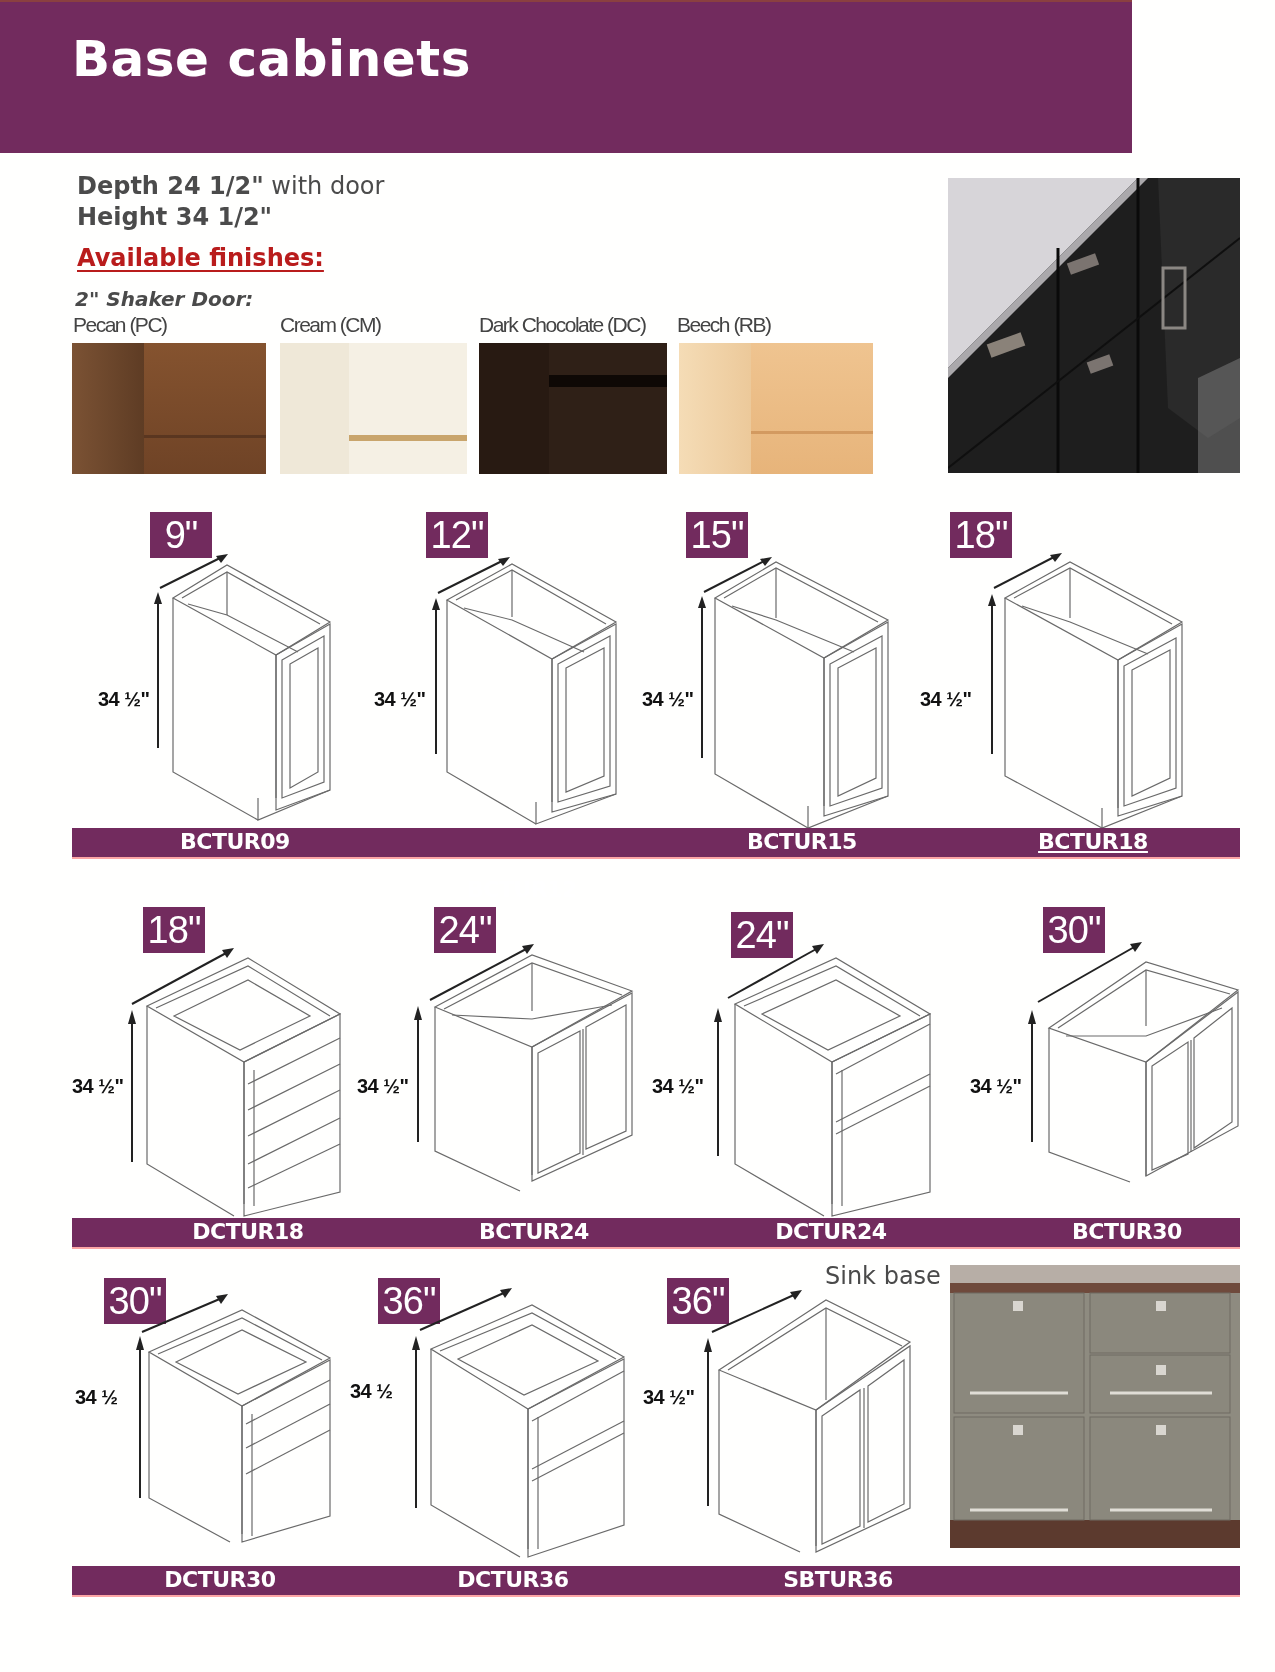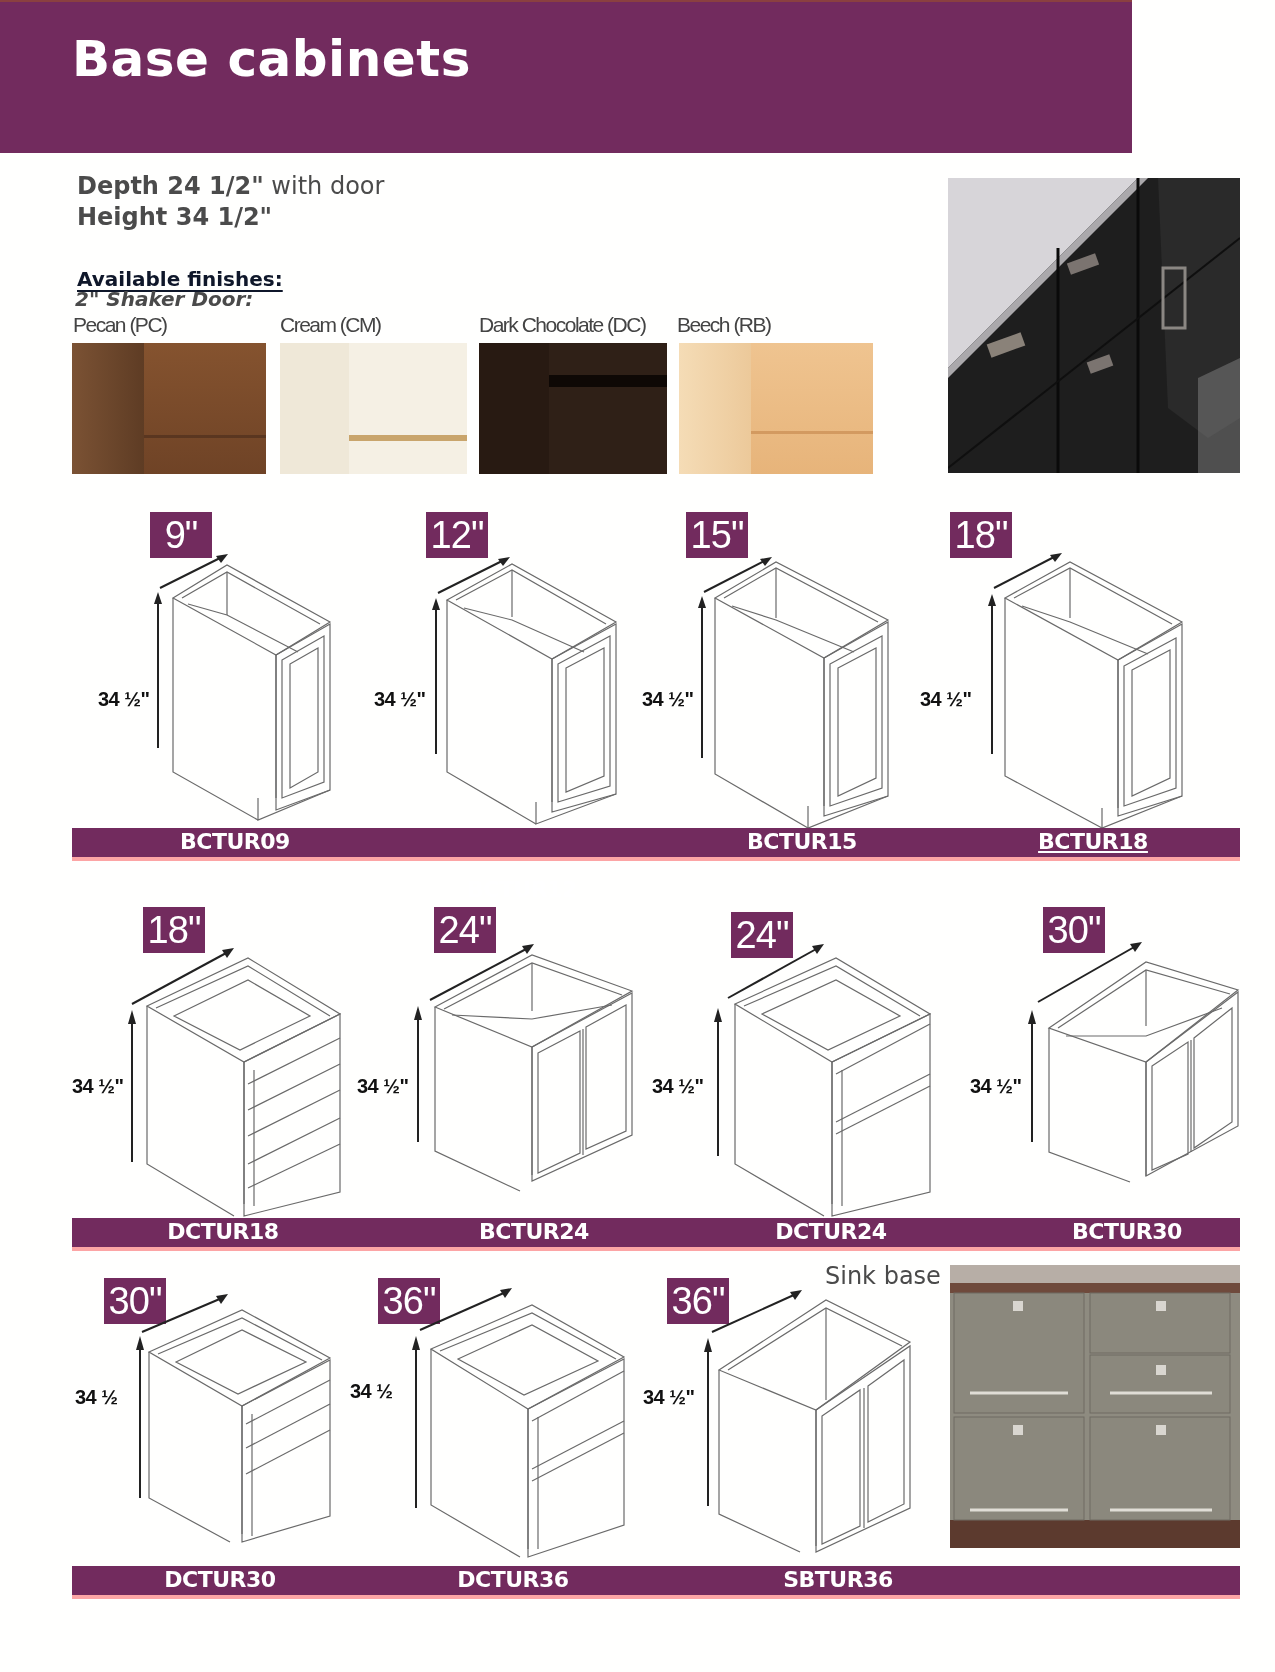--- a/index.html
+++ b/index.html
@@ -2,31 +2,31 @@
 <html><head>
 <meta charset="utf-8">
 <style>
   html,body{margin:0;padding:0;background:#fffffe;}
   body{width:1275px;height:1672px;position:relative;overflow:hidden;font-family:"Liberation Sans",sans-serif;color:#4a4a4a;}
   .abs{position:absolute;}
   .header{left:0;top:0;width:1132px;height:153px;background:#722B5E;border-top:2px solid #8a4040;box-sizing:border-box;}
   .header .title{position:absolute;left:72px;top:28px;font-family:"DejaVu Sans",sans-serif;font-weight:bold;font-size:50px;color:#fff;letter-spacing:0.5px;}
   .spec{left:77px;font-size:24px;color:#4b4b4b;font-family:"DejaVu Sans",sans-serif;}
   .spec b{font-weight:bold;}
-  .finishes-head{left:77px;top:267px;font-family:"DejaVu Sans",sans-serif;font-weight:bold;font-size:20px;color:#0f172a;text-decoration:underline;text-underline-offset:4px;}
+  .finishes-head{left:77px;top:244px;font-family:"DejaVu Sans",sans-serif;font-weight:bold;font-size:24px;color:#b91c1c;text-decoration:underline;text-underline-offset:4px;}
   .shaker{left:75px;top:287px;font-family:"DejaVu Sans",sans-serif;font-weight:bold;font-style:italic;font-size:20px;color:#4a4a4a;}
   .flabel{top:313px;font-size:21px;letter-spacing:-1.5px;color:#444;font-family:"Liberation Sans",sans-serif;}
   .swatch{top:343px;height:131px;overflow:hidden;}
   .swatch .stile{position:absolute;left:0;top:0;bottom:0;width:37%;}
   .swatch .rail{position:absolute;left:37%;right:0;height:3px;}
   .photo1{left:948px;top:178px;width:292px;height:295px;overflow:hidden;background:#1c1c1c;}
   .photo2{left:950px;top:1265px;width:290px;height:283px;overflow:hidden;background:#8d8a80;}
   .badge{background:#722B5E;color:#fff;font-family:"Liberation Sans",sans-serif;font-size:38px;height:46px;line-height:46px;text-align:center;letter-spacing:-1px;}
   .hlabel{font-family:"Liberation Sans",sans-serif;font-weight:bold;font-size:20px;color:#111;letter-spacing:-0.5px;}
-  .bar{left:72px;width:1168px;height:29px;background:#722B5E;border-bottom:4px solid #fca5a5;}
+  .bar{left:72px;width:1168px;height:29px;background:#722B5E;border-bottom:2px solid #fca5a5;}
   .code{position:absolute;top:1px;transform:translateX(-50%);font-family:"DejaVu Sans",sans-serif;font-weight:bold;font-size:22px;color:#fff;letter-spacing:-0.5px;white-space:nowrap;}
   .sink-label{left:825px;top:1262px;font-size:24px;color:#4a4a4a;font-family:"DejaVu Sans",sans-serif;}
   svg.cab{position:absolute;overflow:visible;}
   svg.cab line, svg.cab polyline, svg.cab polygon, svg.cab rect{fill:none;stroke:#6a6a6a;stroke-width:1.2;}
   svg.arrow{position:absolute;overflow:visible;}
 </style>
 </head>
 <body>
 
 <div class="abs header">
@@ -253,21 +253,21 @@
   <polyline points="20,74 100,74 176,46"></polyline>
   <polyline points="3,66 3,190 84,220"></polyline>
   <line x1="100" y1="100" x2="100" y2="214"></line>
   <polygon points="100,100 192,30 192,164 100,214"></polygon>
   <polygon points="106,104 142,80 142,192 106,208"></polygon>
   <polygon points="148,76 186,46 186,160 148,186"></polygon>
   <line x1="145" y1="78" x2="145" y2="190"></line>
 </svg>
 
 <div class="abs bar" style="top:1218px;">
-  <span class="code" style="left:151px;text-align:right;">DCTUR18</span>
+  <span class="code" style="left:176px;text-align:right;">DCTUR18</span>
   <span class="code" style="left:462px;">BCTUR24</span>
   <span class="code" style="left:759px;">DCTUR24</span>
   <span class="code" style="left:1055px;">BCTUR30</span>
 </div>
 
 <div class="abs badge" style="left:104px;top:1278px;width:62px;">30"</div>
 <div class="abs hlabel" style="left:75px;top:1386px;">34 ½</div>
 <svg class="arrow" style="left:130px;top:1290px;" width="120" height="240">
   <line x1="12" y1="42" x2="92" y2="8" stroke="#222" stroke-width="2"></line>
   <polygon points="98,4 86,6 91,14" fill="#222"></polygon>

